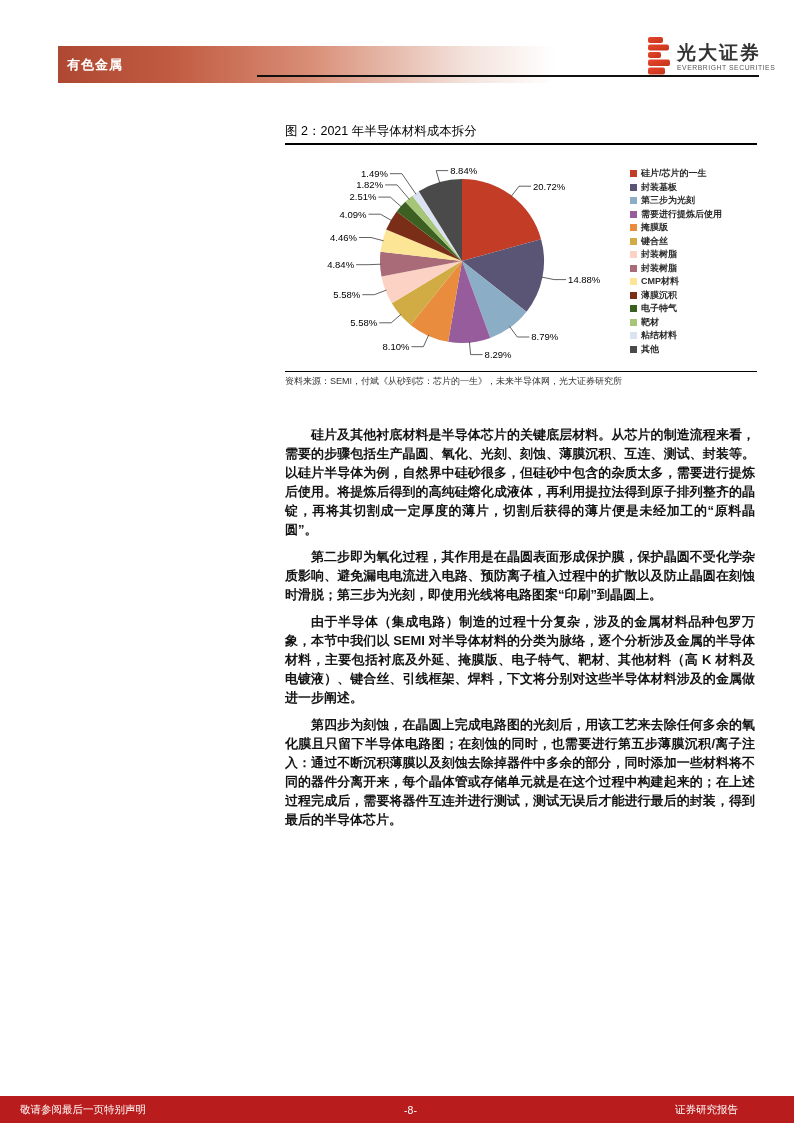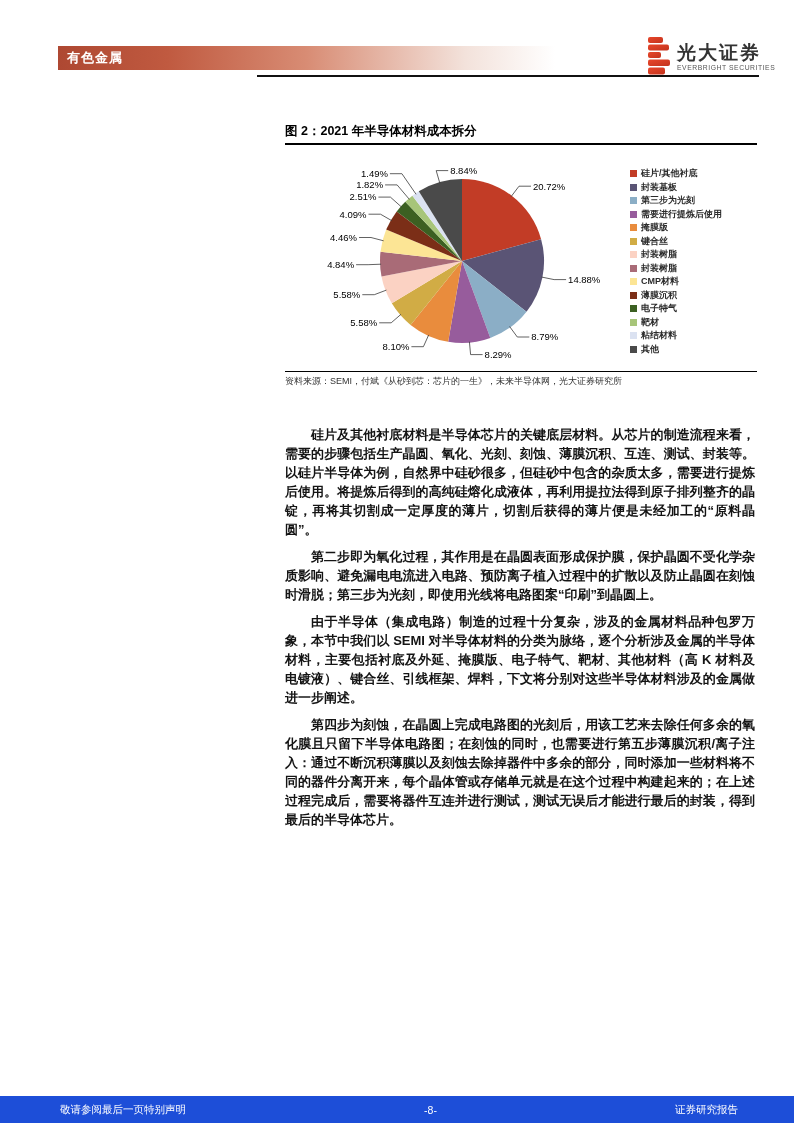--- a/index.html
+++ b/index.html
@@ -1,34 +1,34 @@
 <!DOCTYPE html>
 <html><head>
 <meta charset="utf-8">
 <style>
   * { margin:0; padding:0; box-sizing:border-box; }
   html,body { background:#ffffff; }
   body { font-family:"Liberation Sans","DejaVu Sans",sans-serif; }
   .page { position:relative; width:794px; height:1123px; background:#fff; overflow:hidden; margin:0 auto; }
 
   
-  .banner { position:absolute; left:58px; top:46px; width:497px; height:24px;
+  .banner { position:absolute; left:58px; top:46px; width:497px; height:37px;
     background:linear-gradient(90deg,#ae4832 0%,#c05a40 22%,#d88c74 50%,#f3e2db 82%,#ffffff 100%);
     display:flex; align-items:center;text-align:right; }
   .banner-label { color:#fff; font-size:13px; font-weight:bold; padding-left:9px; letter-spacing:1px; }
   .logo { position:absolute; left:648px; top:37px; display:flex; align-items:flex-start; }
   .logo-icon { display:block; }
   .logo-text { margin-left:5px; padding-top:5px; }
   .logo-cn { font-size:19px; font-weight:bold; color:#333; letter-spacing:2px; line-height:22px; white-space:nowrap; }
   .logo-en { font-size:6.8px; color:#555; letter-spacing:0.55px; line-height:8px; white-space:nowrap; }
   .header-rule { position:absolute; left:257px; top:75px; width:502px; height:2px; background:#111; }
 
   
   .figure { position:absolute; left:285px; top:122px; width:472px; }
-  .fig-title { font-size:12.5px; font-weight:bold; color:#000; line-height:18px; margin-bottom:3px; }
+  .fig-title { font-size:12.5px; font-weight:normal; color:#000; line-height:18px; margin-bottom:3px; }
   .fig-rule-top { height:2px; background:#000; }
   .chart-wrap { position:relative; height:226px; }
   .chart-svg { position:absolute; left:0; top:0; }
   .legend { position:absolute; left:345px; top:22px; }
   .legend-item { display:flex; align-items:center; height:13.5px; }
   .swatch { width:7px; height:7px; flex:0 0 7px; margin-right:4px; }
   .legend-label { font-size:9px; color:#2b2b2b; white-space:nowrap; font-weight:600; }
   .fig-rule-bot { height:1px; background:#000; }
   .fig-source { font-size:9px; color:#333; line-height:13px; padding-top:3px; }
 
@@ -118,21 +118,21 @@
           <path d="M177,116 L127.4,50.7 A82,82 0 0 1 133.8,46.3 Z" fill="#DBE2F1"></path>
           <polyline points="131.1,49.3 116.9,28.7 104.9,28.7" fill="none" stroke="#3a3a3a" stroke-width="0.8"></polyline>
           <text x="102.9" y="32.0" text-anchor="end" font-size="9.5" fill="#000">1.49%</text>
           <path d="M177,116 L133.8,46.3 A82,82 0 0 1 177.0,34.0 Z" fill="#4A4A4A"></path>
           <polyline points="154.8,38.1 151.2,25.6 163.2,25.6" fill="none" stroke="#3a3a3a" stroke-width="0.8"></polyline>
           <text x="165.2" y="28.9" text-anchor="start" font-size="9.5" fill="#000">8.84%</text>
         </svg>
       <div class="legend">
           <div class="legend-item">
             <span class="swatch" style="background: rgb(194, 60, 38);"></span>
-            <span class="legend-label">硅片/其他衬底</span>
+            <span class="legend-label">硅片/芯片的一生</span>
           </div>
           <div class="legend-item">
             <span class="swatch" style="background: rgb(90, 84, 117);"></span>
             <span class="legend-label">封装基板</span>
           </div>
           <div class="legend-item">
             <span class="swatch" style="background: rgb(139, 174, 198);"></span>
             <span class="legend-label">第三步为光刻</span>
           </div>
           <div class="legend-item">
@@ -185,19 +185,19 @@
     <div class="fig-source">资料来源：SEMI，付斌《从砂到芯：芯片的一生》，未来半导体网，光大证券研究所</div>
   </div>
 
   <div class="body-text">
     <p>硅片及其他衬底材料是半导体芯片的关键底层材料。从芯片的制造流程来看，需要的步骤包括生产晶圆、氧化、光刻、刻蚀、薄膜沉积、互连、测试、封装等。以硅片半导体为例，自然界中硅砂很多，但硅砂中包含的杂质太多，需要进行提炼后使用。将提炼后得到的高纯硅熔化成液体，再利用提拉法得到原子排列整齐的晶锭，再将其切割成一定厚度的薄片，切割后获得的薄片便是未经加工的“原料晶圆”。</p>
     <p>第二步即为氧化过程，其作用是在晶圆表面形成保护膜，保护晶圆不受化学杂质影响、避免漏电电流进入电路、预防离子植入过程中的扩散以及防止晶圆在刻蚀时滑脱；第三步为光刻，即使用光线将电路图案“印刷”到晶圆上。</p>
     <p>由于半导体（集成电路）制造的过程十分复杂，涉及的金属材料品种包罗万象，本节中我们以 SEMI 对半导体材料的分类为脉络，逐个分析涉及金属的半导体材料，主要包括衬底及外延、掩膜版、电子特气、靶材、其他材料（高 K 材料及电镀液）、键合丝、引线框架、焊料，下文将分别对这些半导体材料涉及的金属做进一步阐述。</p>
     <p>第四步为刻蚀，在晶圆上完成电路图的光刻后，用该工艺来去除任何多余的氧化膜且只留下半导体电路图；在刻蚀的同时，也需要进行第五步薄膜沉积/离子注入：通过不断沉积薄膜以及刻蚀去除掉器件中多余的部分，同时添加一些材料将不同的器件分离开来，每个晶体管或存储单元就是在这个过程中构建起来的；在上述过程完成后，需要将器件互连并进行测试，测试无误后才能进行最后的封装，得到最后的半导体芯片。</p>
   </div>
 
-  <div class="footer" style="background: #1d4ed8;">
+  <div class="footer" style="background: #b91c1c; padding-left: 20px;">
     <span>敬请参阅最后一页特别声明</span>
     <span>-8-</span>
     <span>证券研究报告</span>
   </div>
 
 </div>
 
 </body></html>

